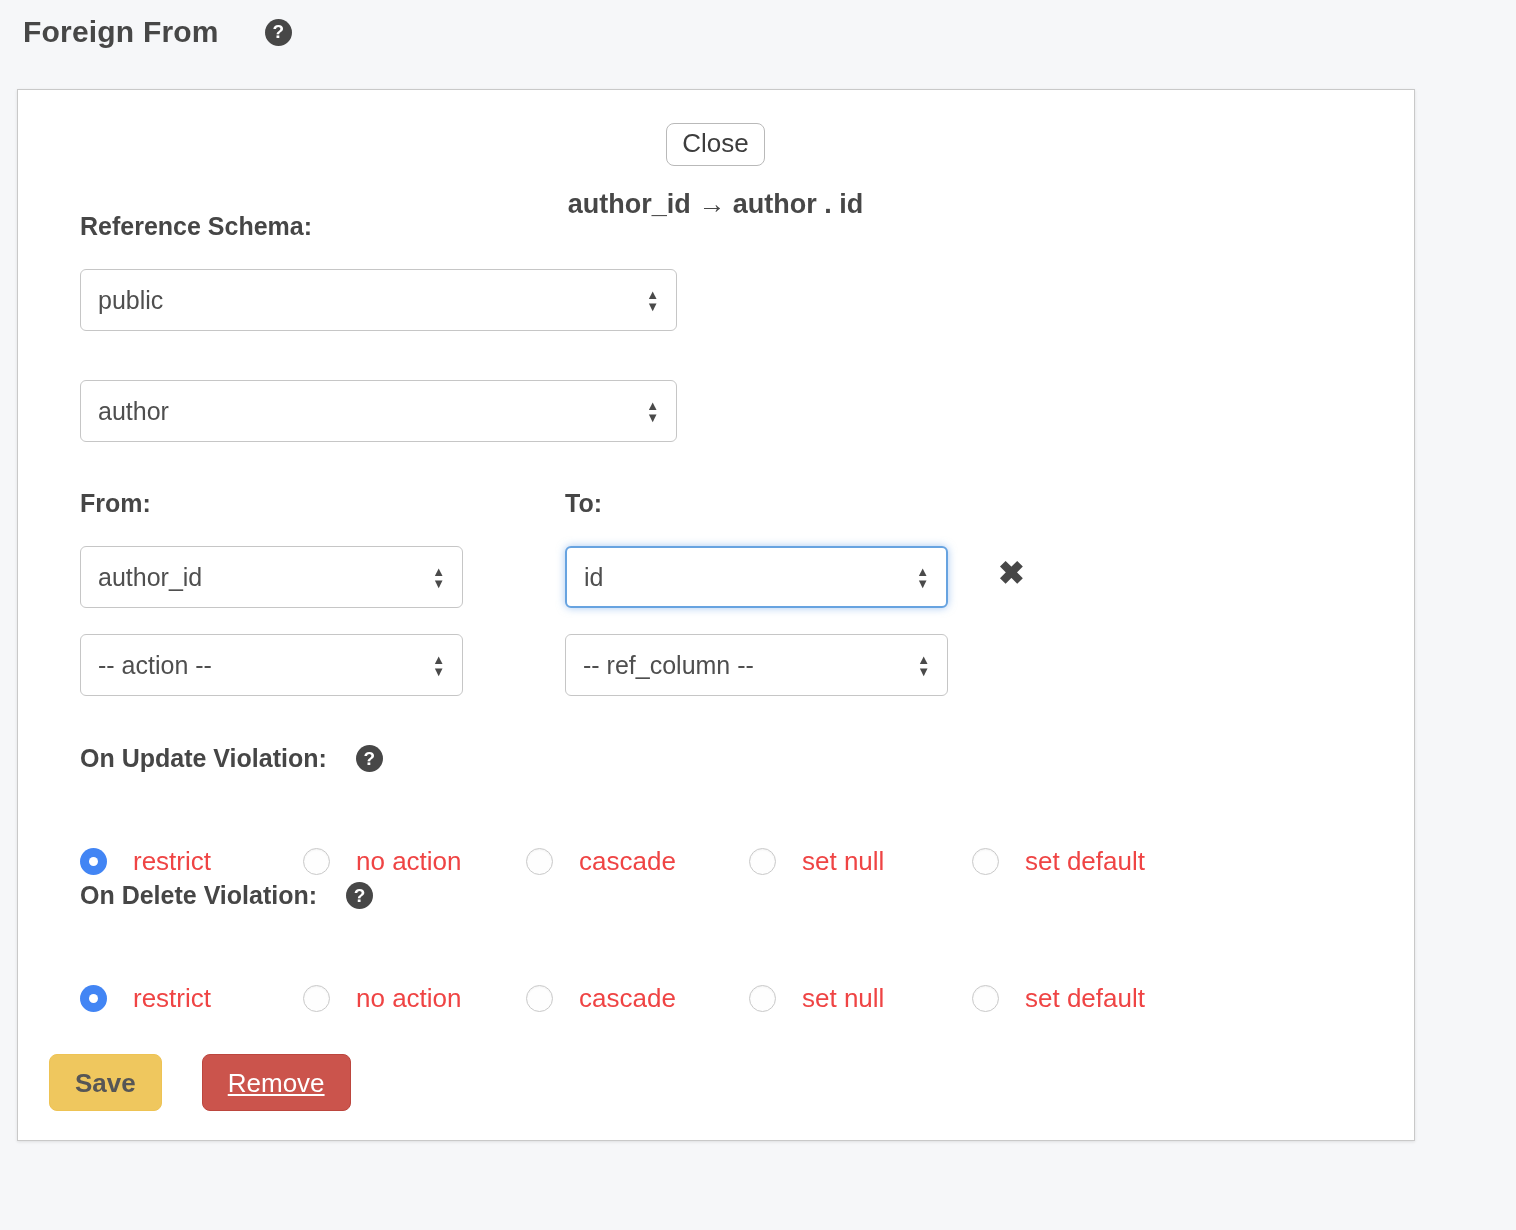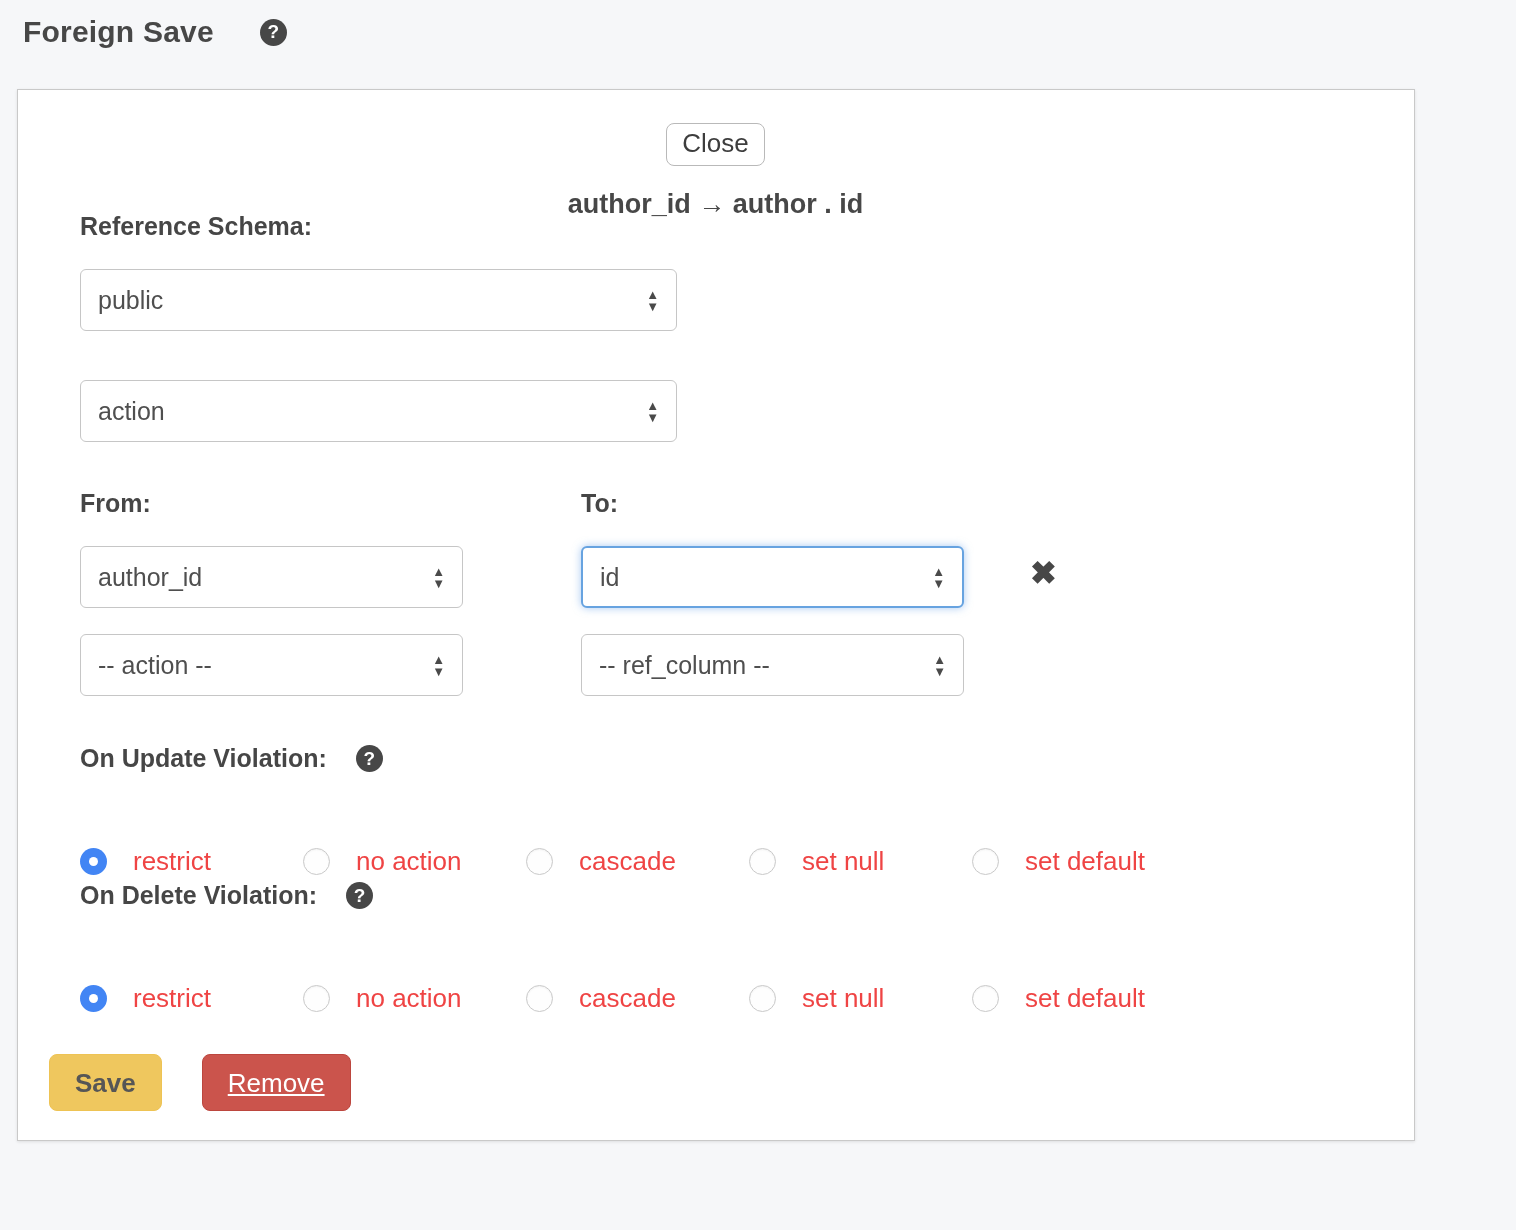--- a/index.html
+++ b/index.html
@@ -112,21 +112,21 @@
     flex-direction: column;
     align-items: center;
     color: #4a4a4a;
     font-size: 13px;
     line-height: 1;
     flex: 0 0 auto;
   }
   .arrows span { display: block; height: 12px; }
 
   
-  .fromto { display: flex; gap: 16px; }
+  .fromto { display: flex; }
   .ft-col { width: 383px; }
   .ft-col.to-col { margin-left: 102px; }
   .ft-col .select { margin-bottom: 26px; }
   .ft-col .select:last-child { margin-bottom: 0; }
   .ft-x {
     margin-left: 50px;
     padding-top: 66px;
     font-size: 32px;
     font-weight: bold;
     color: #474747;
@@ -211,21 +211,21 @@
     border: 1px solid #bc463e;
     color: #ffffff;
     font-weight: normal;
     text-decoration: underline;
   }
 </style>
 </head>
 <body>
 
 <div class="page-header">
-  <div class="page-title">Foreign Save</div>
+  <div class="page-title">Foreign From</div>
   <div class="help-badge">?</div>
 </div>
 
 <div class="panel">
 
   <div class="close-row">
     <button class="close-btn">Close</button>
     <div class="fk-heading">author_id → author . id</div>
   </div>
 
@@ -234,21 +234,21 @@
     <div class="field-label">Reference Schema:</div>
     <div class="select wide">
       <span>public</span>
       <span class="arrows">
         <span>▲</span>
           <span>▼</span>
       </span>
     </div>
 
     <div class="select wide">
-      <span>action</span>
+      <span>author</span>
       <span class="arrows">
         <span>▲</span>
           <span>▼</span>
       </span>
     </div>
 
     <div class="fromto">
 
       <div class="ft-col">
         <div class="field-label">From:</div>

